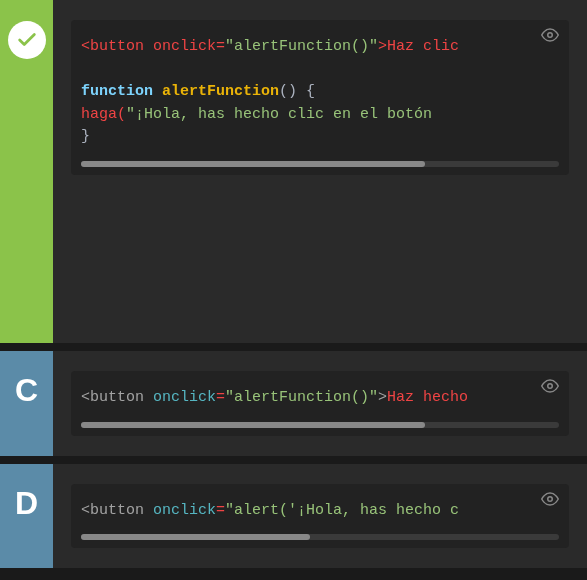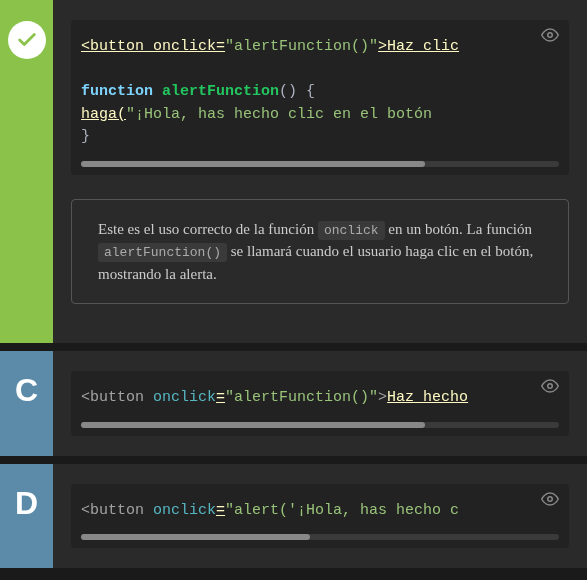--- a/index.html
+++ b/index.html
@@ -14,23 +14,23 @@
     
     .check-circle { width: 38px; height: 38px; border-radius: 50%; background: #fff; display: flex; align-items: center; justify-content: center; }
     .option-letter { color: #fff; font-size: 32px; font-weight: bold; font-family: -apple-system, sans-serif; }
     
     .code-block { position: relative; background: #222; border-radius: 4px; padding: 16px 10px 8px; font-family: 'Courier New', monospace; font-size: 15px; line-height: 1.5; color: #aaa; overflow: hidden; }
     .code-line { white-space: nowrap; overflow: hidden; }
     
     .tok-tag { color: #a3a3a3; }
     .tok-attr { color: #56b6c2; }
     .tok-str { color: #98c379; }
-    .tok-plain { color: #fef9c3; text-decoration: underline; }
+    .tok-plain { color: #ef4444; }
     .tok-keyword { color: #7dd3fc; font-weight: bold; }
-    .tok-funcname { color: #22c55e; font-weight: bold; }
+    .tok-funcname { color: #eab308; font-weight: bold; }
     .tok-punct { color: #abb2bf; }
     
     .eye-icon { position: absolute; top: 8px; right: 10px; cursor: pointer; }
     .eye-icon svg { display: block; }
     
     .scrollbar { height: 6px; background: #3a3a3a; border-radius: 3px; margin-top: 12px; position: relative; }
     .scrollbar-thumb { height: 100%; background: #888; border-radius: 3px; }
     
     .explanation { border: 1px solid #555; border-radius: 4px; padding: 18px 26px; margin-top: 24px; color: #ccc; font-size: 15px; line-height: 1.5; }
     .inline-code { background: #3a3a3a; color: #aaa; font-family: 'Courier New', monospace; font-size: 13px; padding: 2px 6px; border-radius: 3px; }
@@ -72,23 +72,20 @@
       <div class="code-line">
         <span class="tok-plain">  haga(</span><span class="tok-str">"¡Hola, has hecho clic en el botón</span>
       </div>
       <div class="code-line">
         <span class="tok-punct">}</span>
       </div>
       <div class="scrollbar">
         <div class="scrollbar-thumb" style="width:72%"></div>
       </div>
     </div>
-    <div class="explanation">
-      <span>Este es el uso correcto de la función </span><span class="inline-code">onclick</span><span> en un botón. La función </span><span class="inline-code">alertFunction()</span><span> se llamará cuando el usuario haga clic en el botón, mostrando la alerta.</span>
-    </div>
   </div>
 </div>
 
 <div class="option-block compact">
   <div class="badge-col option">
     <span class="option-letter">C</span>
   </div>
   <div class="content-col">
     <div class="code-block">
       <span class="eye-icon">

